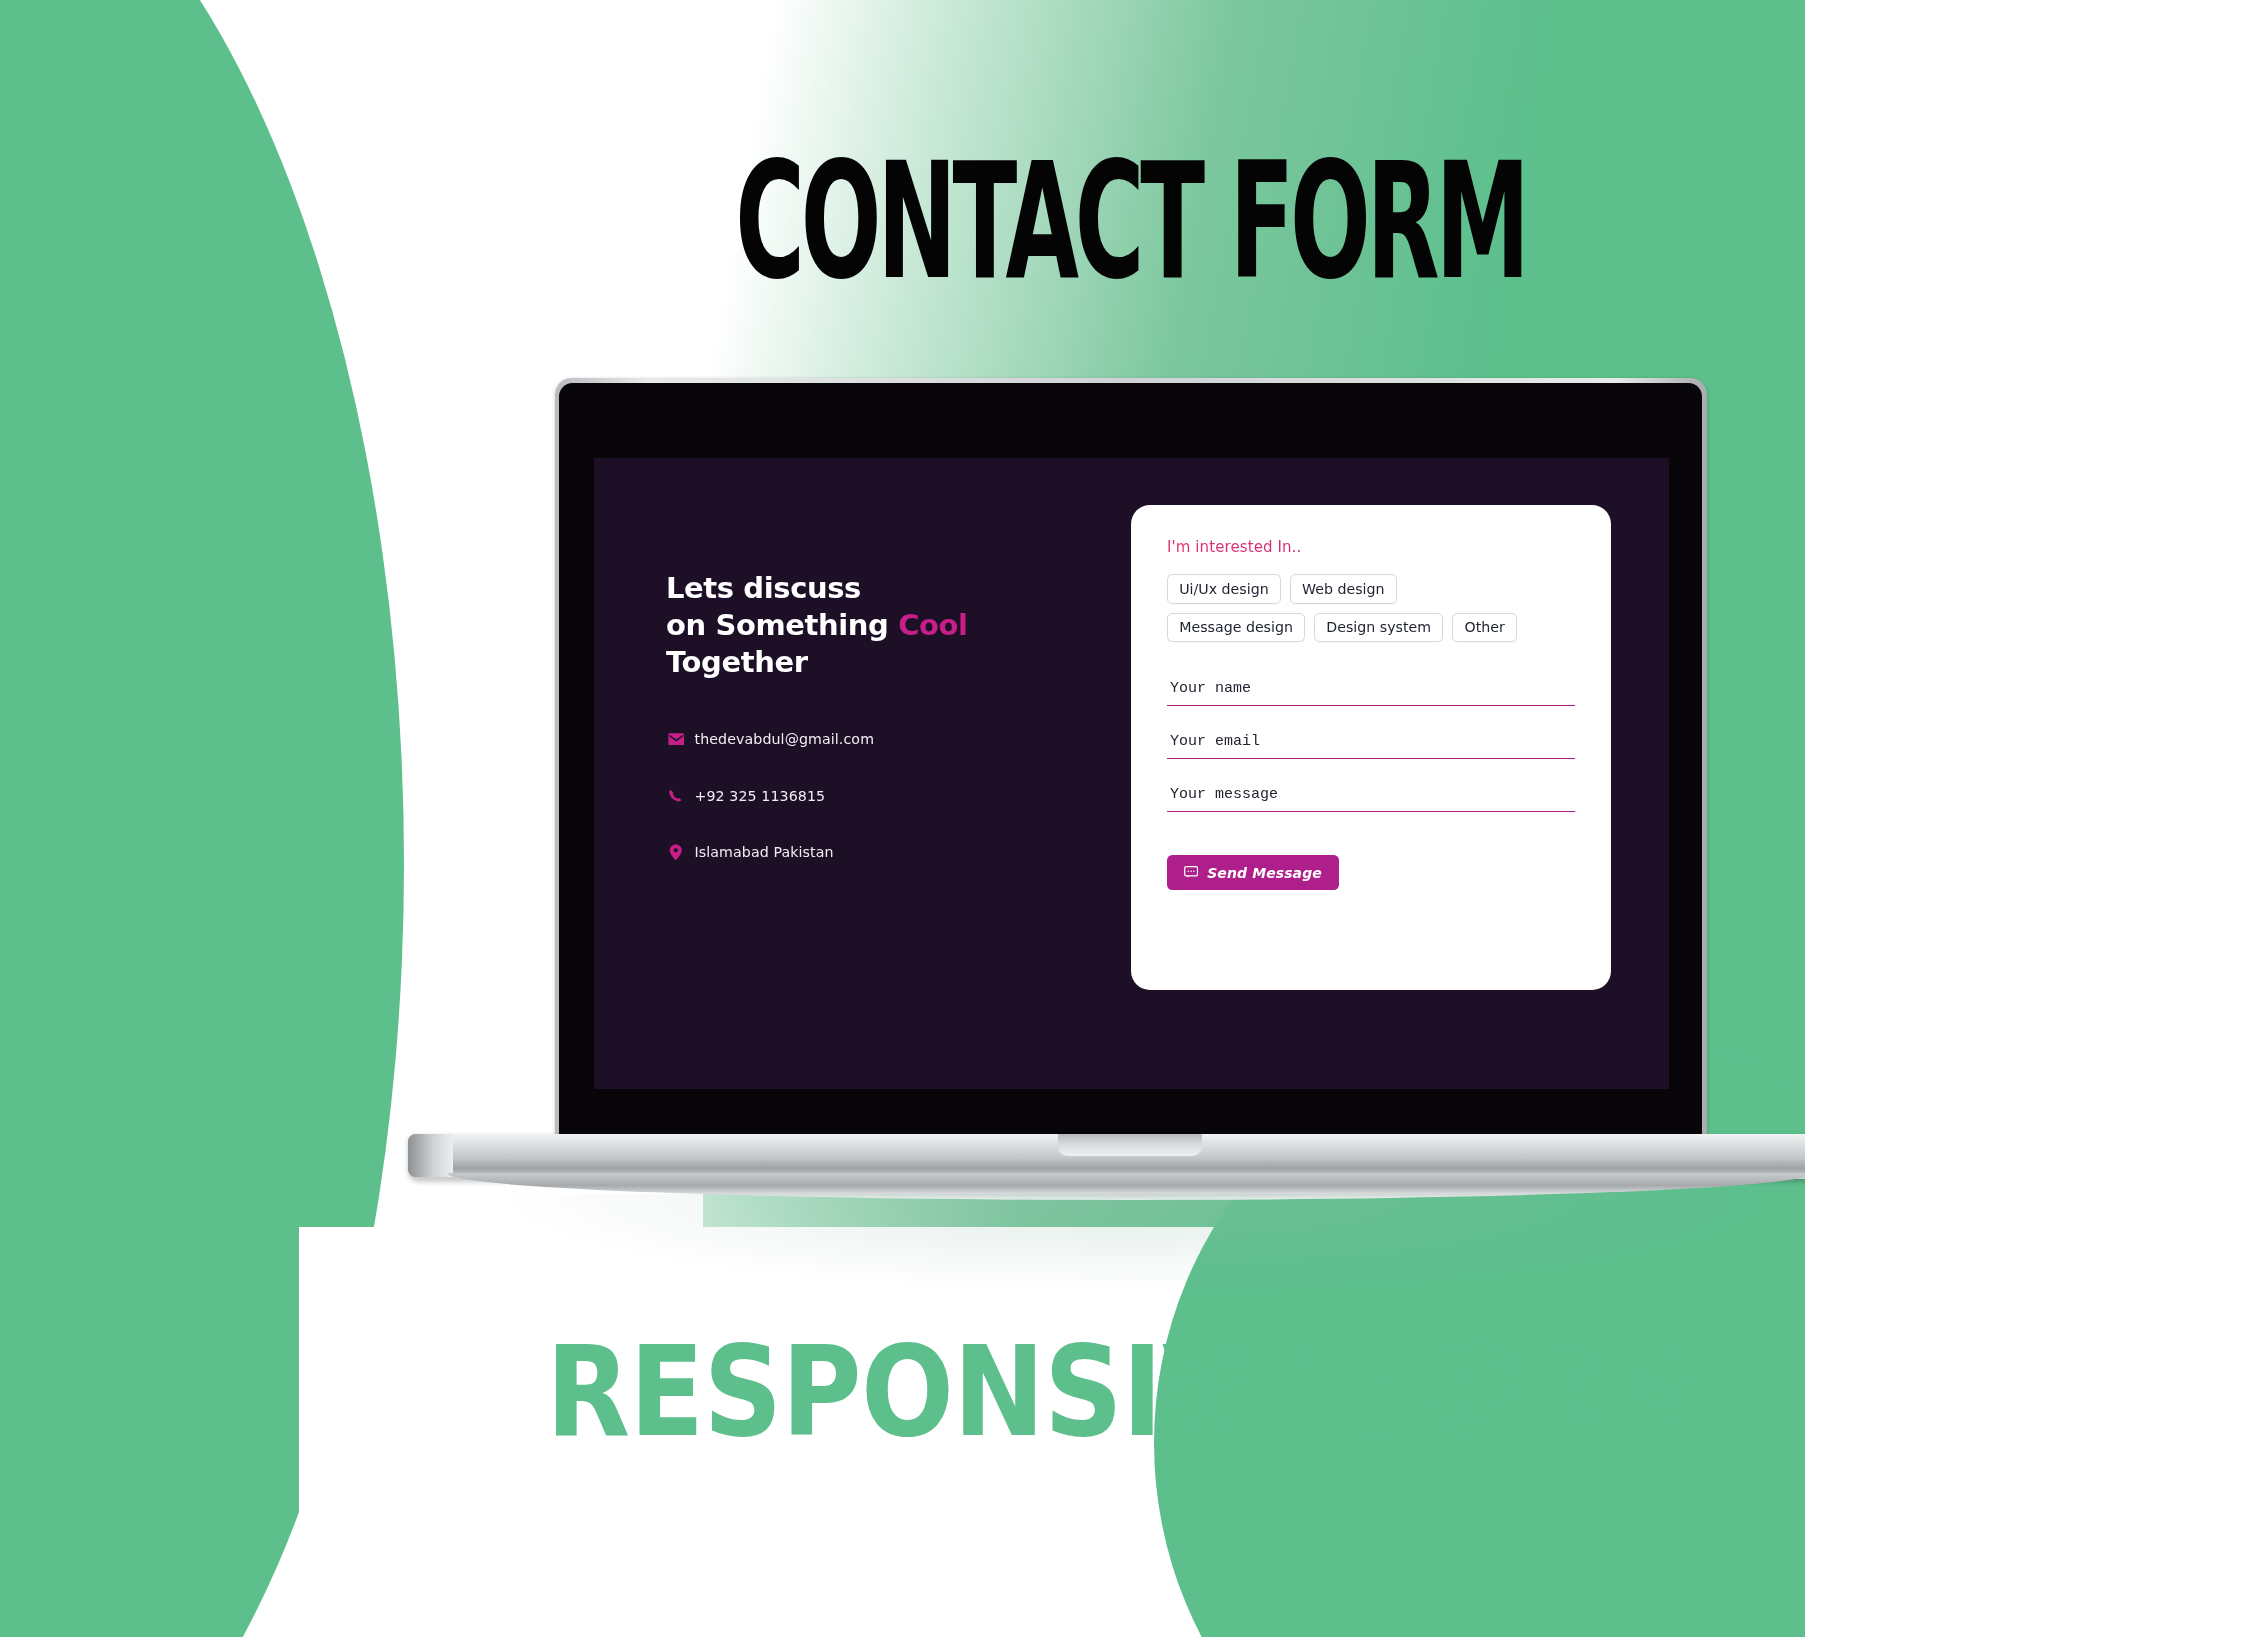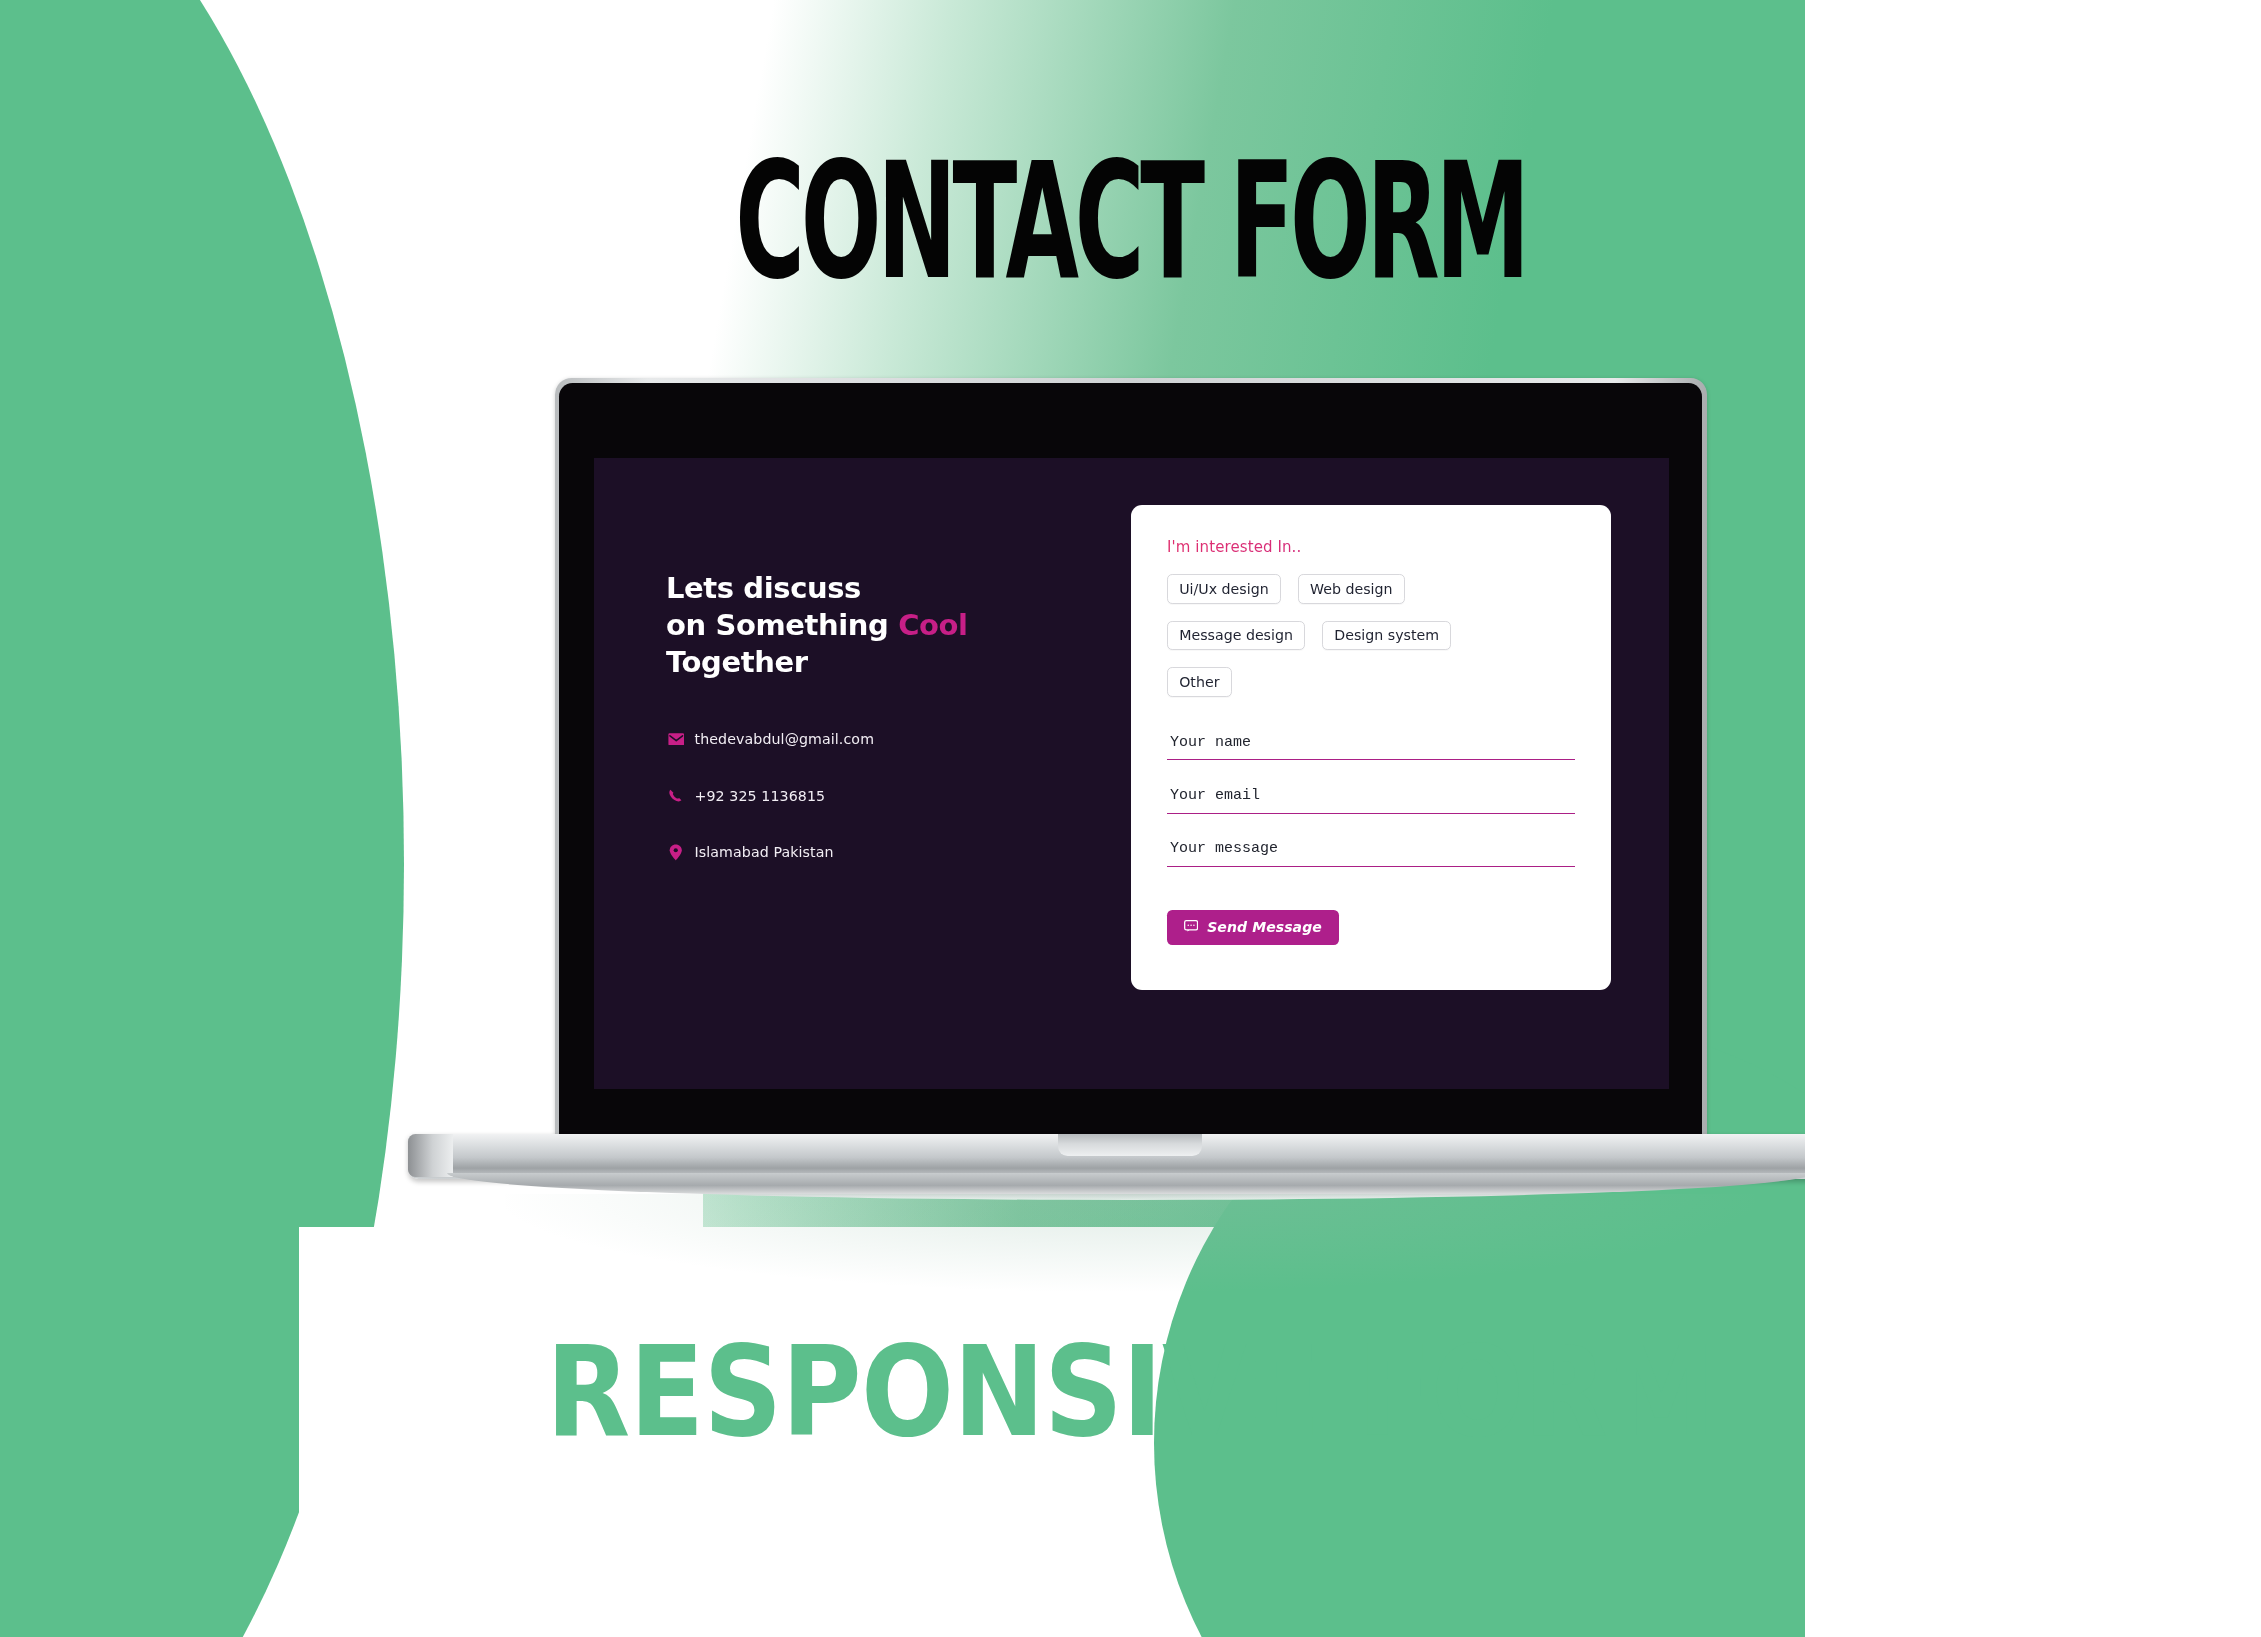--- a/index.html
+++ b/index.html
@@ -261,40 +261,40 @@
   }
 
   
   .card {
     position: absolute;
     left: 537px;
     top: 47px;
     width: 480px;
     height: 485px;
     background: #ffffff;
-    border-radius: 11px;
+    border-radius: 19px;
   }
   .card-inner { padding: 33px 36px; }
 
   .interest-label {
     font-family: "DejaVu Sans", sans-serif;
     font-size: 15px;
     font-weight: normal;
     color: #d42a86;
     background: linear-gradient(90deg, #e0306f 0%, #bf2090 100%);
     -webkit-background-clip: text;
     background-clip: text;
     -webkit-text-fill-color: transparent;
     letter-spacing: 0.1px;
   }
 
   .chips {
     display: flex;
     flex-wrap: wrap;
-    gap: 17px;
+    gap: 9px;
     margin-top: 18px;
     max-width: 352px;
   }
   .chip {
     border: 1.1px solid #d8d8dc;
     border-radius: 5.2px;
     background: #ffffff;
     padding: 6.7px 11.2px;
     font-family: "DejaVu Sans", sans-serif;
     font-size: 14.2px;

